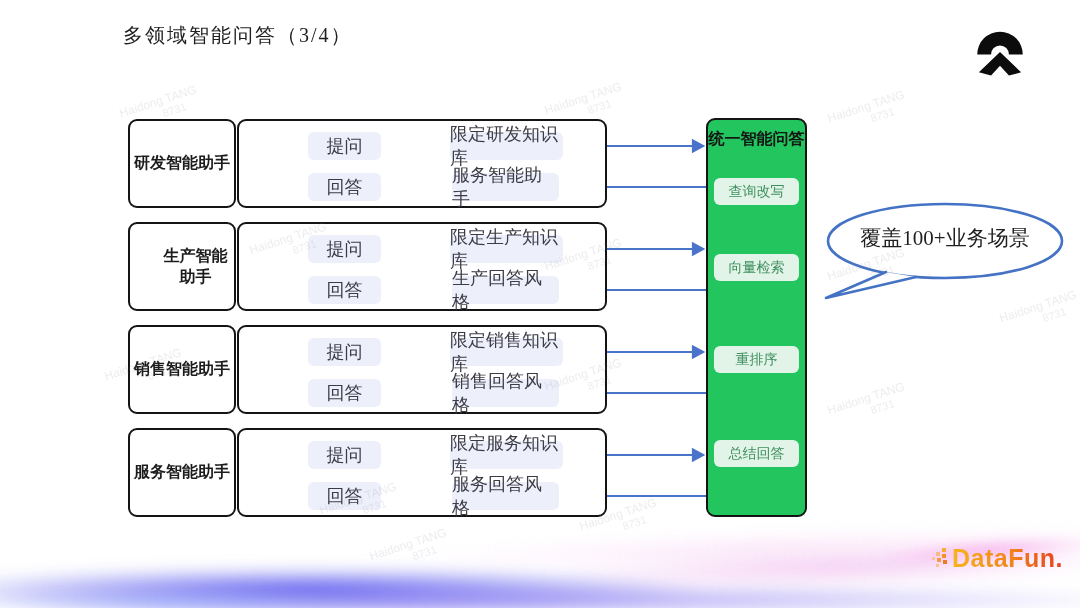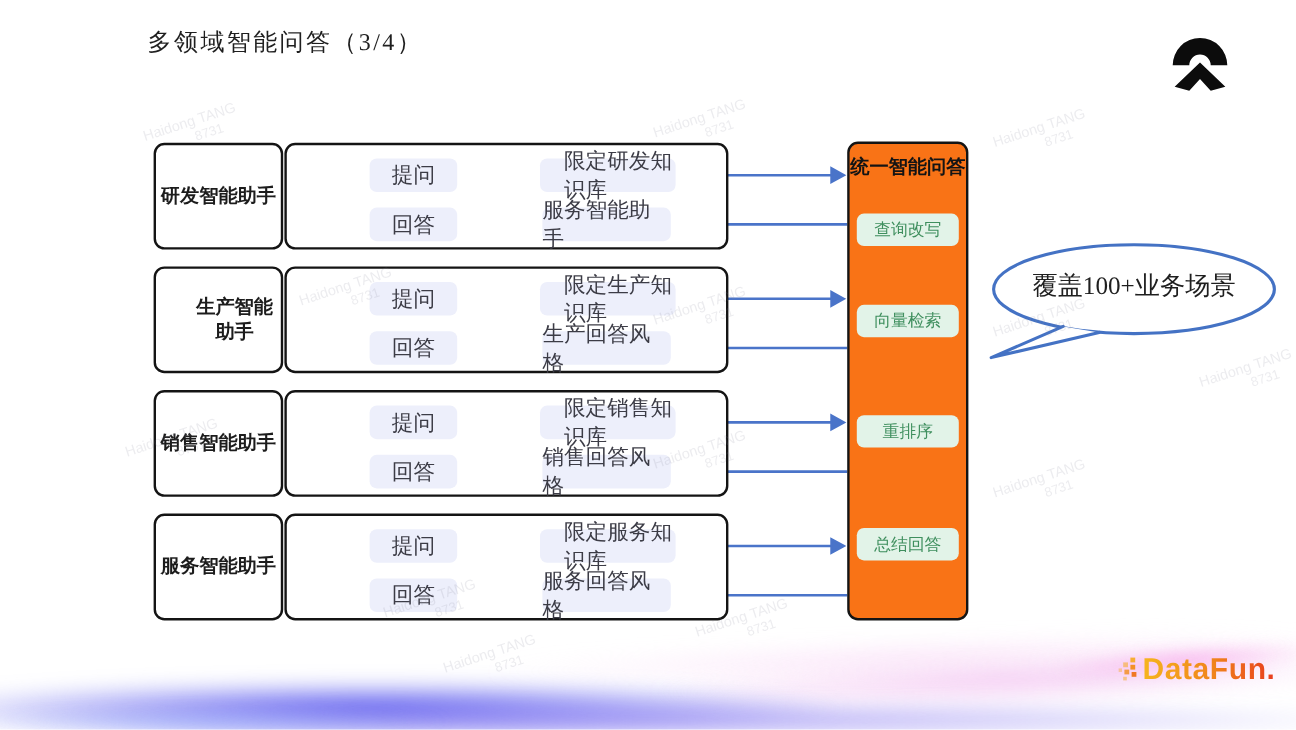--- a/index.html
+++ b/index.html
@@ -24,26 +24,26 @@
     display:flex; align-items:center; justify-content:center;
   }
   .label-box { left:128px; width:108px; height:89px; font-weight:bold; font-size:16px; text-align:center; }
   .flow-box  { left:237px; width:370px; height:89px; }
   .chip {
     position:absolute; height:28px; border-radius:6px; background:#edeffb;
     color:#3c3c46; font-size:18px; display:flex; align-items:center; justify-content:center;
     z-index:2;
   }
   .chip.ask, .chip.answer { left:308px; width:73px; }
-  .chip.kb   { left:450px; width:113px;padding-left:20px; }
+  .chip.kb   { left:450px; width:113px; }
   .chip.style{ left:452px; width:107px; }
 
   .pipeline-box {
     left:706px; top:118px; width:101px; height:399px;
-    border:2px solid #141414; border-radius:9px; background:#f97316; z-index:2;
+    border:2px solid #141414; border-radius:9px; background:#22c55e; z-index:2;
   }
   .pipeline-title {
     position:absolute; left:0; right:0; top:9px; text-align:center;
     font-weight:bold; font-size:16px; color:#141414;
   }
   .step-chip {
     position:absolute; left:714px; width:85px; height:27px; border-radius:6px;
     background:#e2f3e8; color:#3f8f5e; font-size:14px;
     display:flex; align-items:center; justify-content:center; z-index:2;
   }

